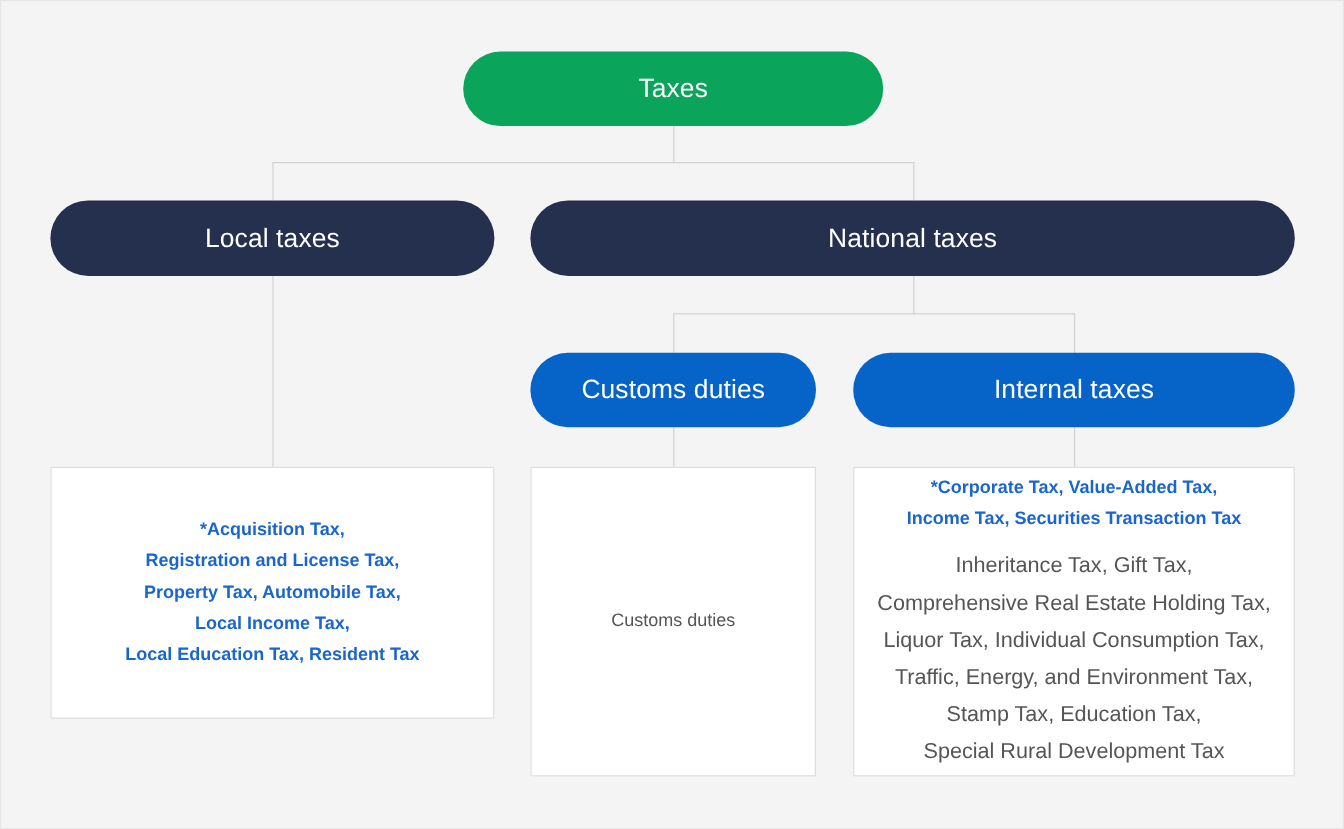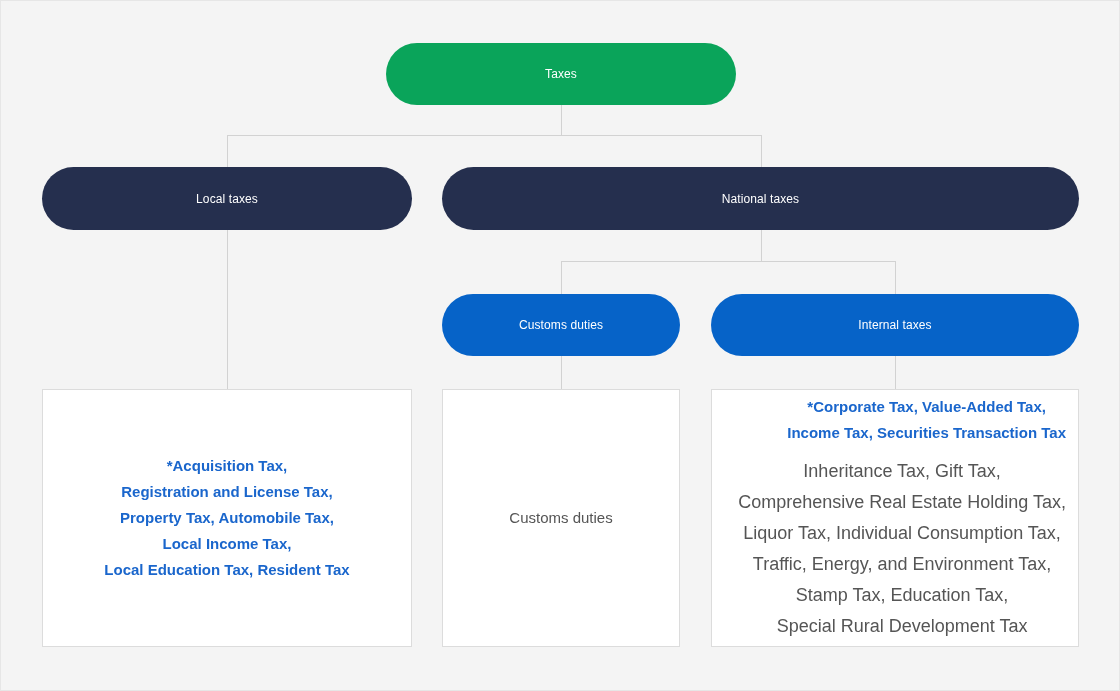--- a/index.html
+++ b/index.html
@@ -32,21 +32,21 @@
   .conn.h { height: 1px; }
 
   
   .pill {
     position: absolute;
     display: flex;
     align-items: center;
     justify-content: center;
     border-radius: 999px;
     color: #ffffff;
-    font-size: 12px;
+    font-size: 22px;
     letter-spacing: .1px;
     text-align: center;
     box-sizing: border-box;
     z-index: 5;
   }
   .pill.root   { background: #0aa45a; }
   .pill.level2 { background: #252f4e; }
   .pill.level3 { background: #0663c8; }
 
   
@@ -118,33 +118,33 @@
   </div>
 
   <div class="pill level3" style="left:441px; top:293px; width:238px; height:62px;">
     <span>Customs duties</span>
   </div>
 
   <div class="pill level3" style="left:710px; top:293px; width:368px; height:62px;align-items:center;">
     <span>Internal taxes</span>
   </div>
 
-  <div class="detail-box" style="left:41px; top:388px; width:370px; height:258px;gap:12px;">
+  <div class="detail-box" style="left:41px; top:388px; width:370px; height:210px;gap:12px;">
     <div class="detail-primary">*Acquisition Tax,
 Registration and License Tax,
 Property Tax, Automobile Tax,
 Local Income Tax,
 Local Education Tax, Resident Tax</div>
   </div>
 
   <div class="detail-box" style="left:441px; top:388px; width:238px; height:258px;">
     <div class="detail-plain">Customs duties</div>
   </div>
 
-  <div class="detail-box" style="left:710px; top:388px; width:368px; height:258px;align-items:flex-end;">
+  <div class="detail-box" style="left:710px; top:388px; width:368px; height:258px;">
     <div class="detail-primary">*Corporate Tax, Value-Added Tax,
 Income Tax, Securities Transaction Tax</div>
     <div class="detail-secondary spaced">Inheritance Tax, Gift Tax,
 Comprehensive Real Estate Holding Tax,
 Liquor Tax, Individual Consumption Tax,
 Traffic, Energy, and Environment Tax,
 Stamp Tax, Education Tax,
 Special Rural Development Tax</div>
   </div>
 

